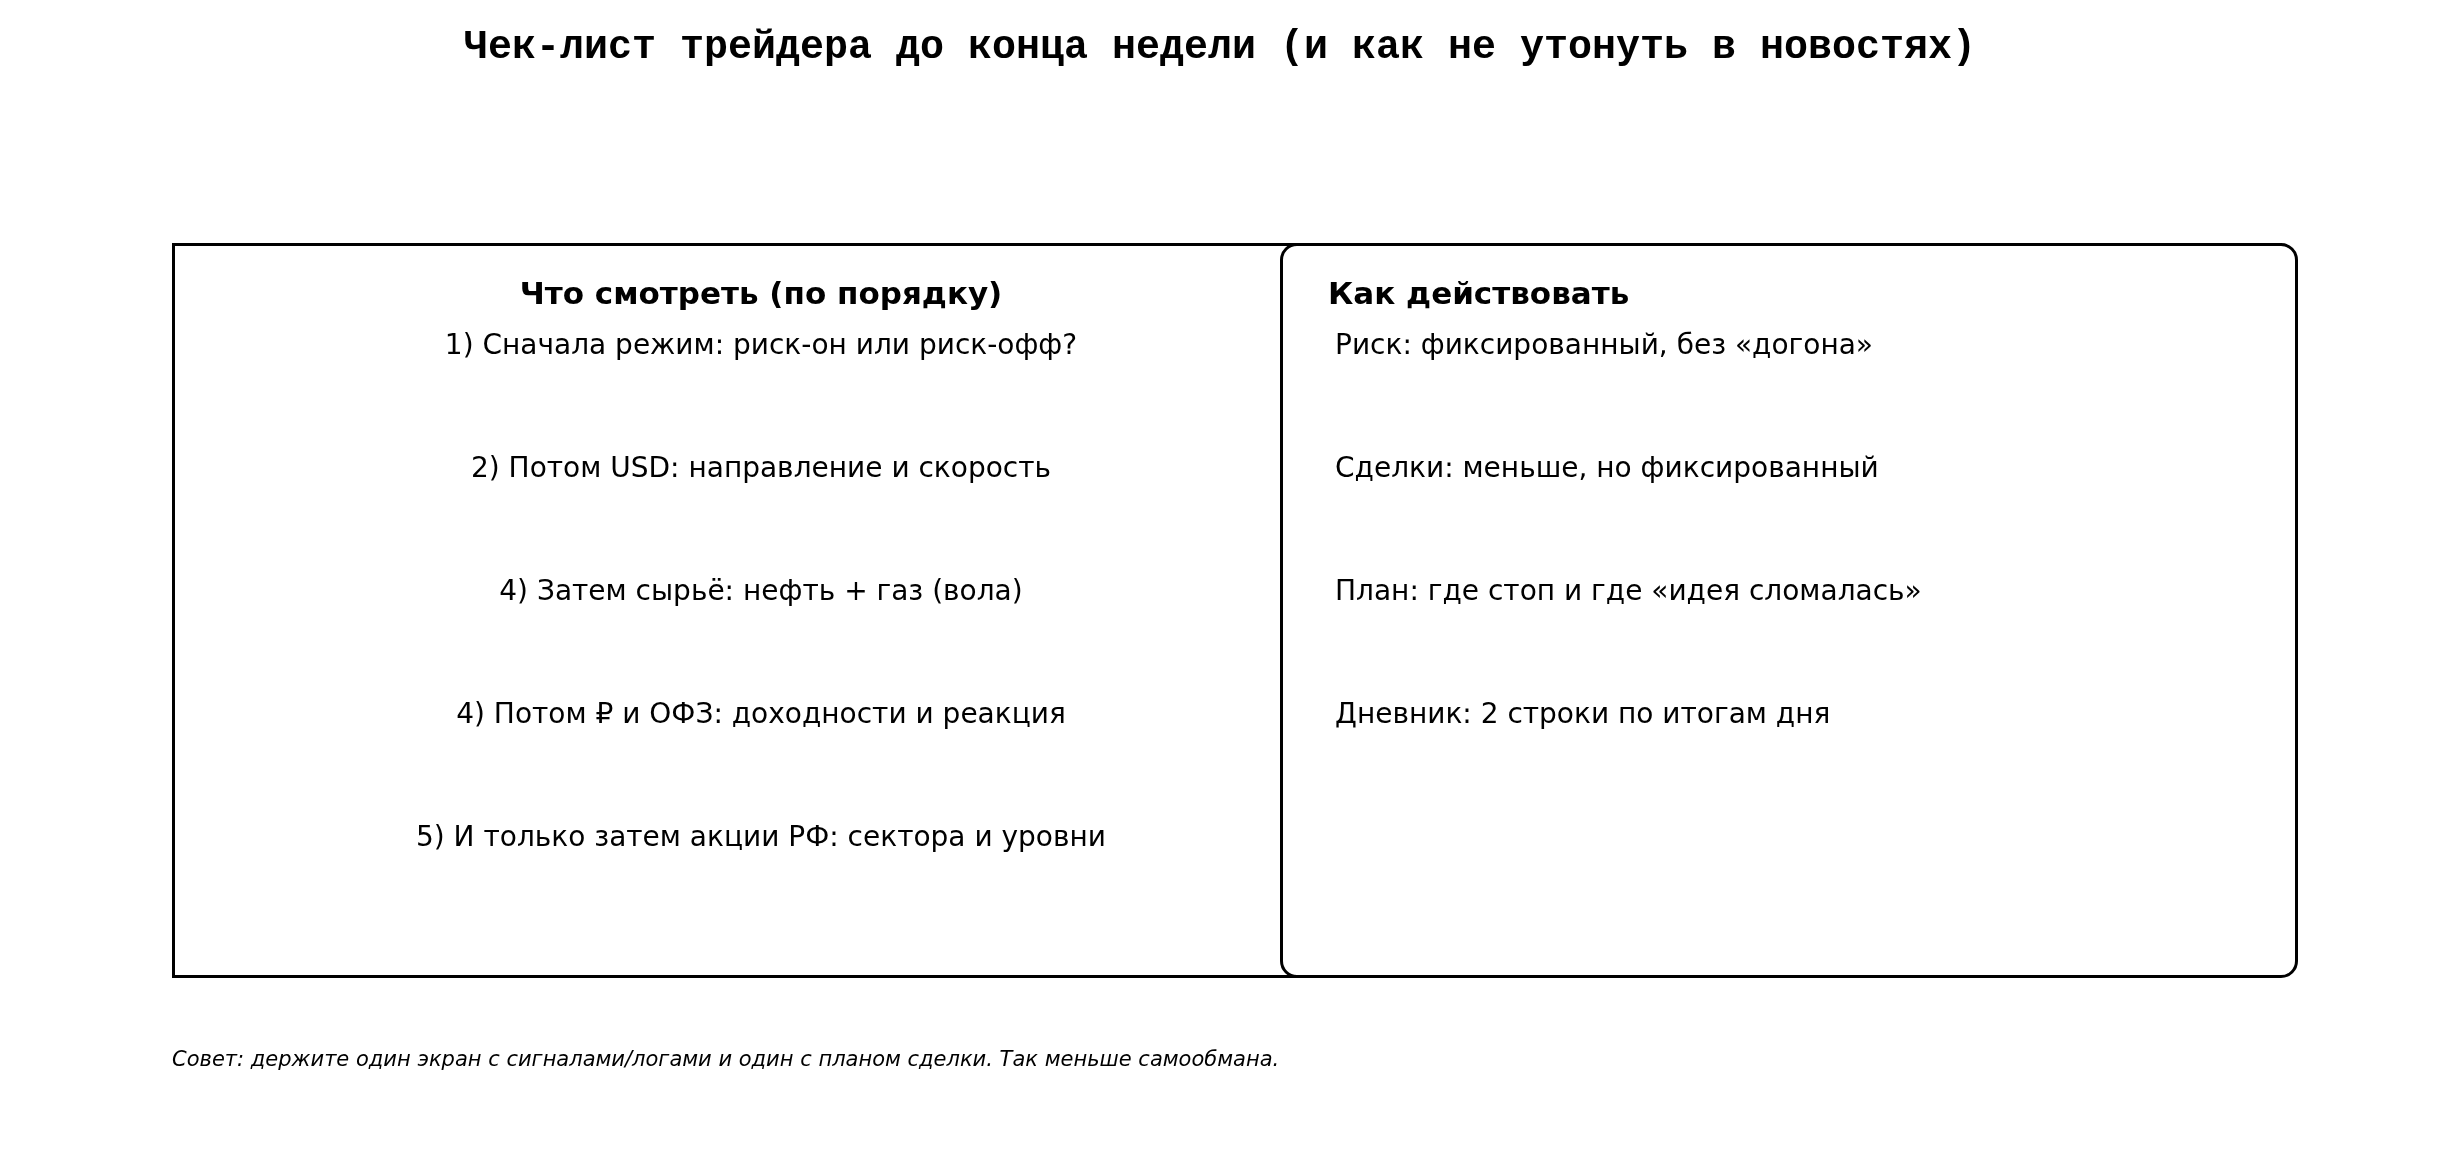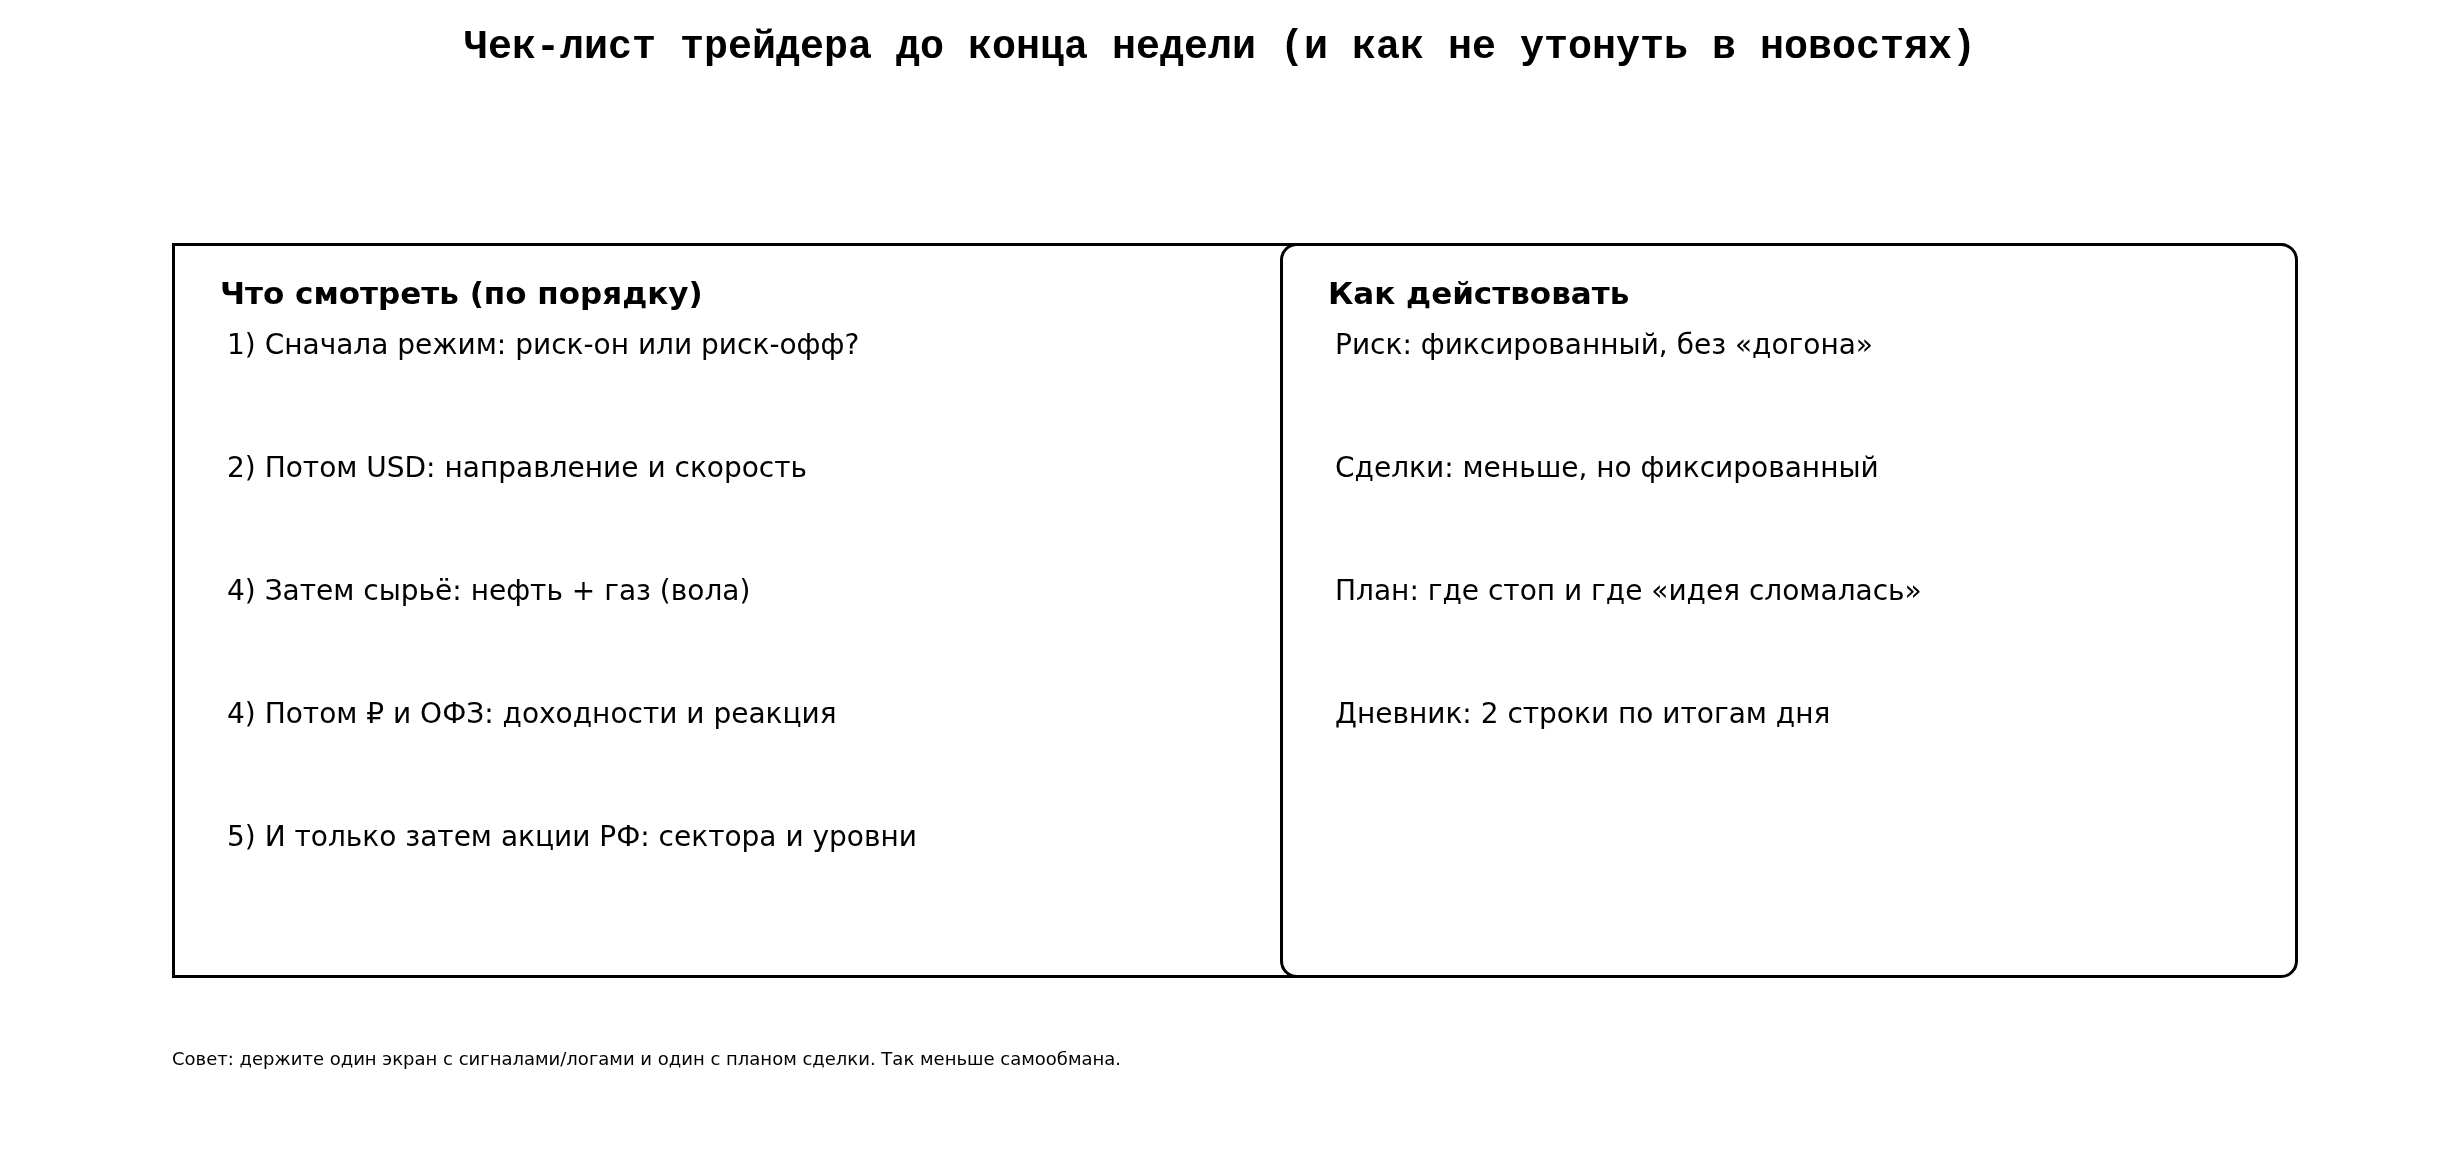--- a/index.html
+++ b/index.html
@@ -34,21 +34,21 @@
 
   
   .panel {
     position: absolute;
     top: 243px;
     height: 735px;
     box-sizing: border-box;
     border: 3px solid #000000;
     background: #ffffff;
   }
-  .panel-left  { left: 172px;  width: 1133px; }
+  .panel-left  { left: 172px;  width: 1133px; text-align: center; }
   .panel-right { left: 1280px; width: 1018px; border-radius: 17px; }
 
   .panel-inner {
     position: absolute;
     left: 0;
     top: 0;
     width: 100%;
     height: 100%;
     padding: 28px 0 0 45px;
     box-sizing: border-box;
@@ -74,23 +74,24 @@
     height: 123px;
     white-space: nowrap;
   }
   .panel-list li:first-child { padding-top: 9px; }
 
   
   .footer-tip {
     position: absolute;
     left: 172px;
     top: 1042px;
-    font-size: 18px;
+    font-size: 21px;
     line-height: 34px;
     white-space: nowrap;
+    font-style: italic;
   }
 </style>
 </head>
 <body>
 
 <div class="page-title">Чек-лист трейдера до конца недели (и как не утонуть в новостях)</div>
 
 <section class="panel panel-left">
   <div class="panel-inner">
     <h2 class="panel-heading">Что смотреть (по порядку)</h2>

